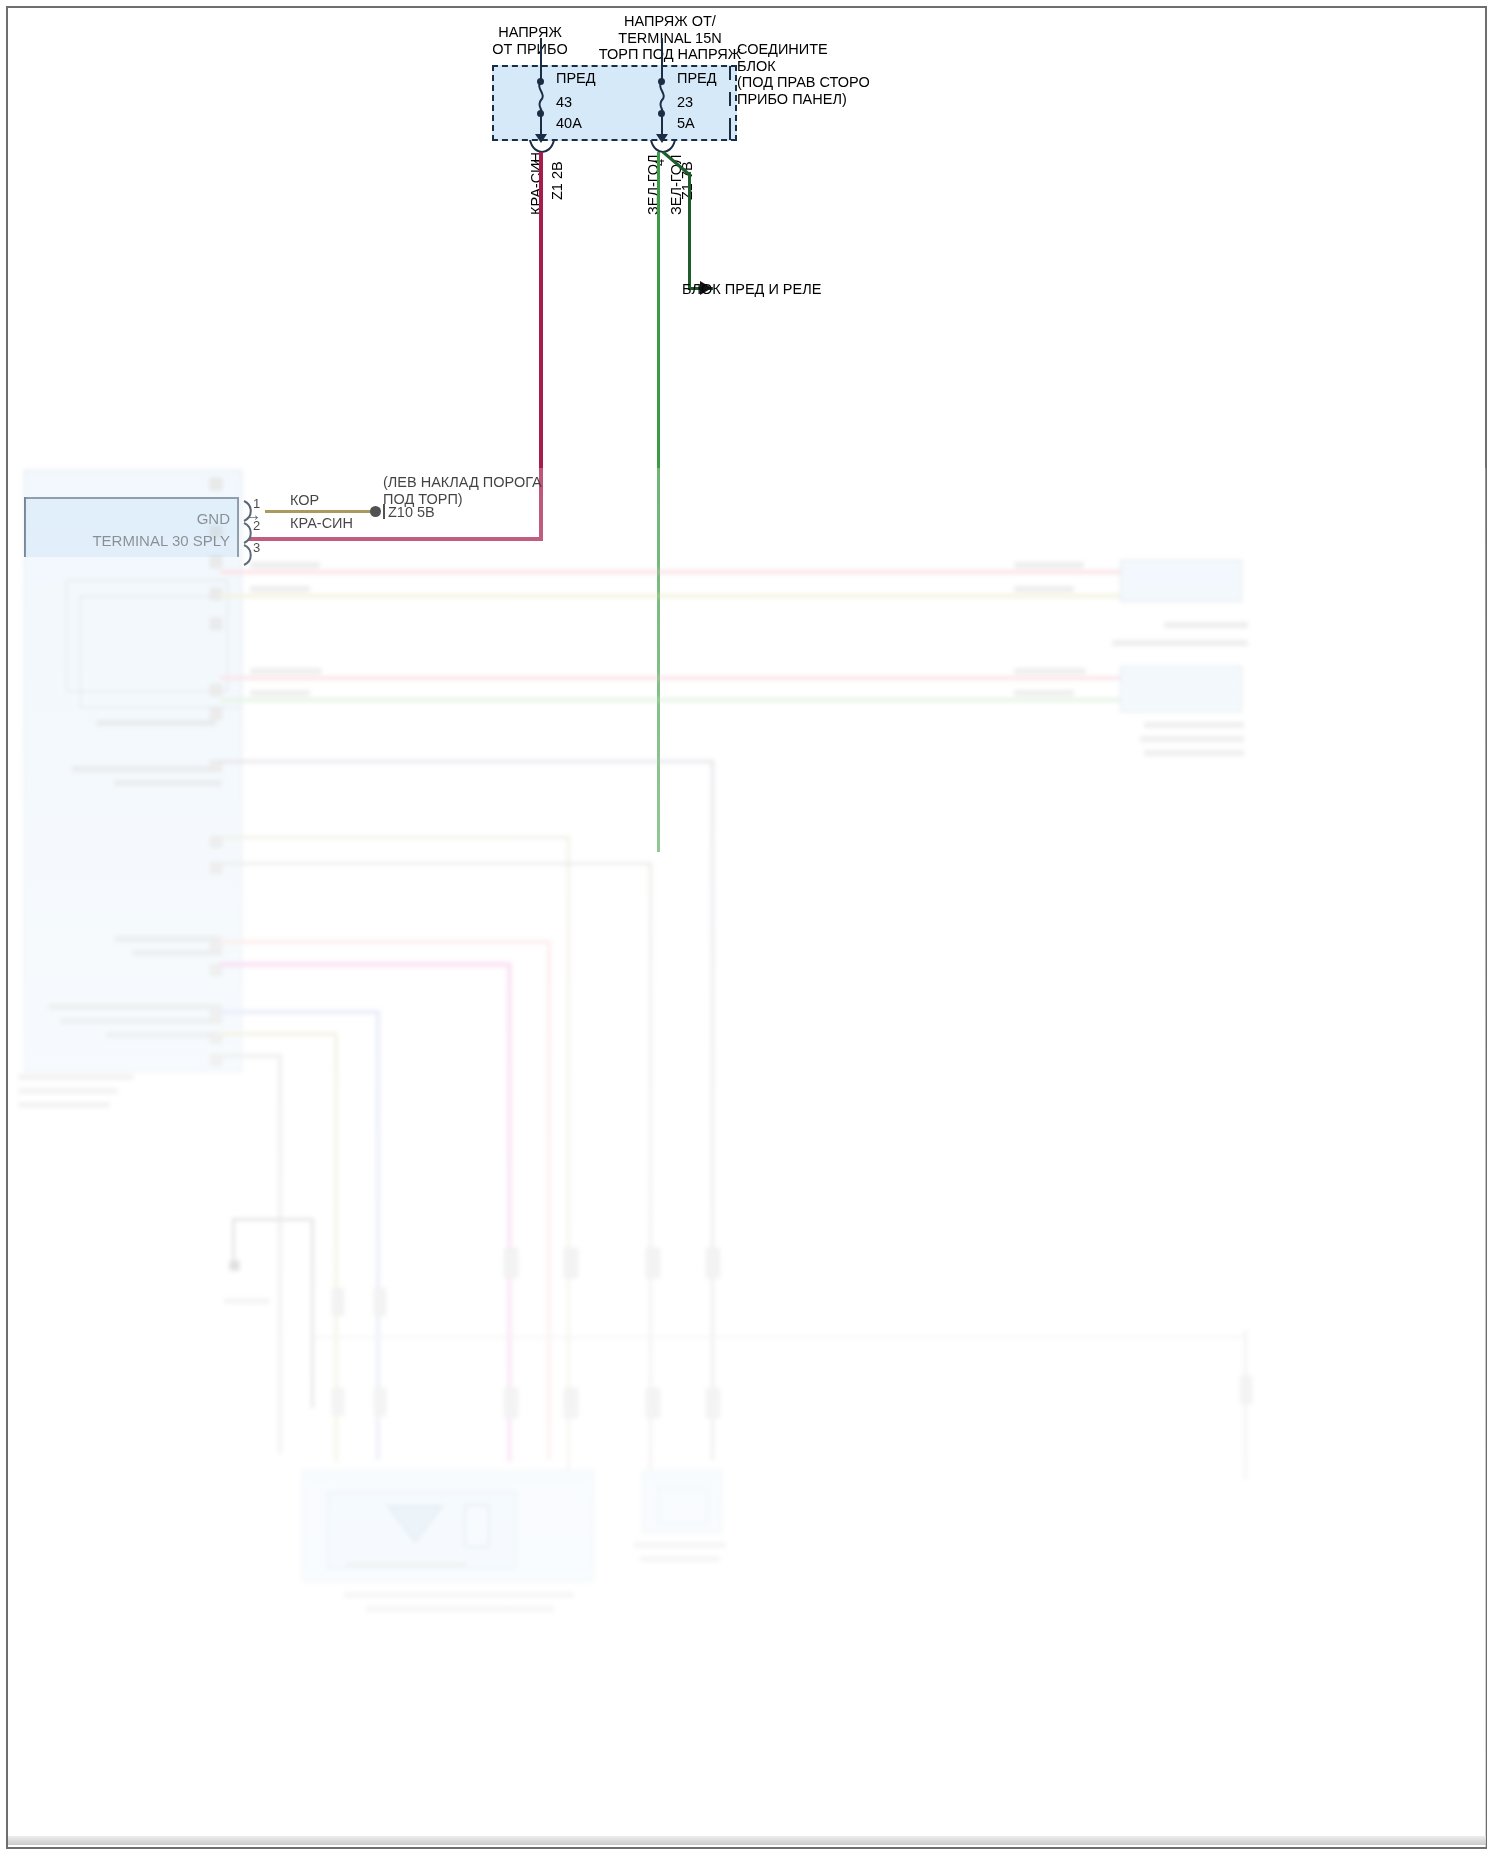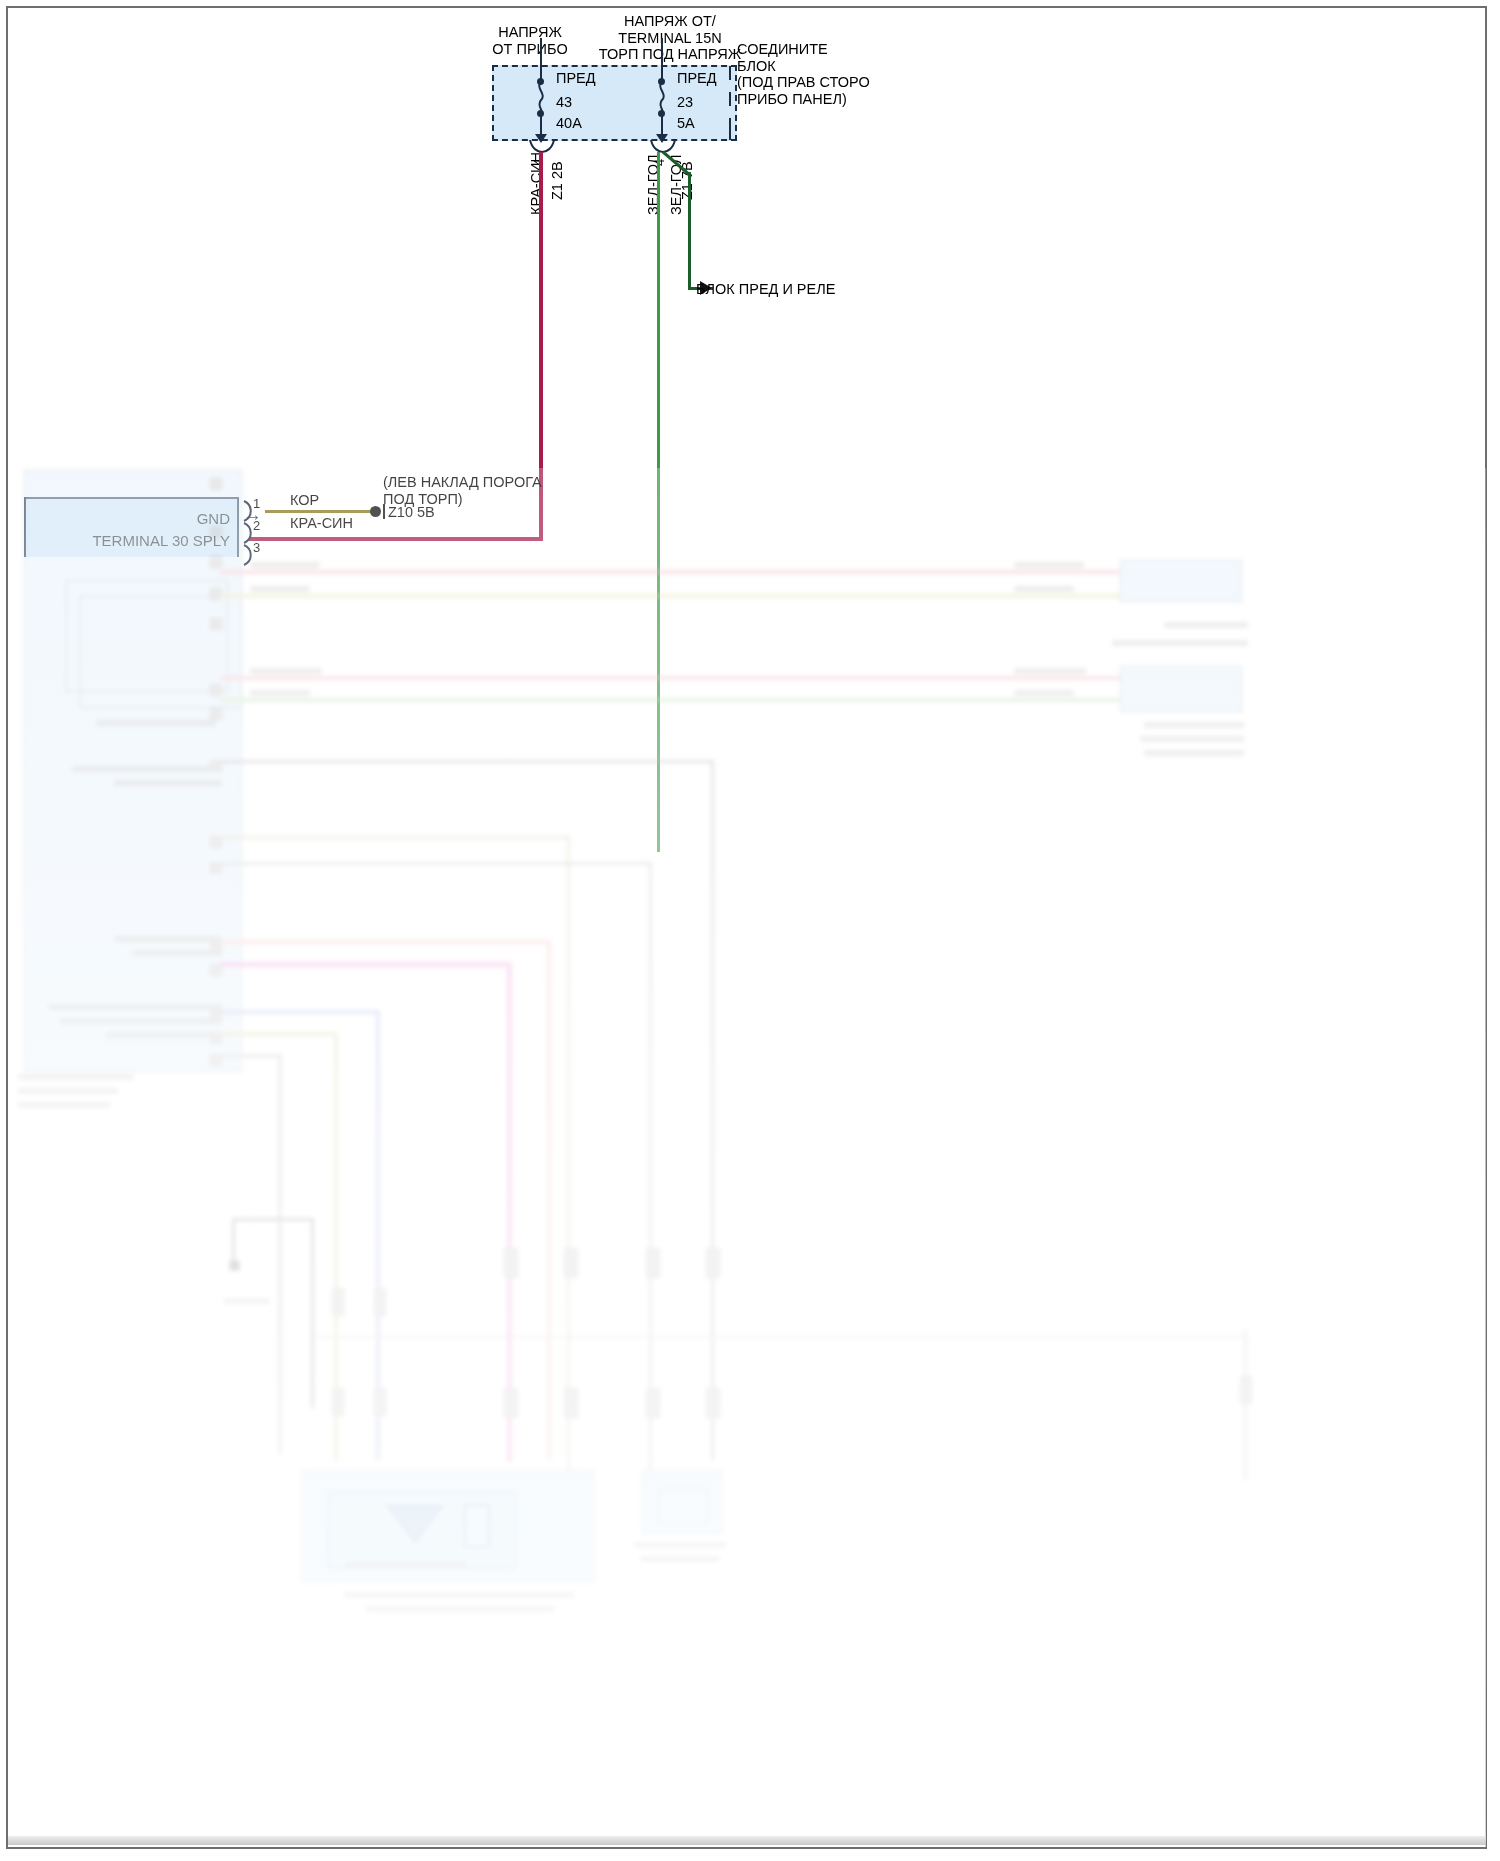--- a/index.html
+++ b/index.html
@@ -181,21 +181,21 @@
     <div class="wire w-grn-l" style="left:657px;top:152px;width:3px;height:700px;"></div>
 
     <svg style="position:absolute;left:655px;top:150px;" width="44" height="44" viewBox="0 0 44 44">
       <path d="M8 2 L 36 26" stroke="#1d5c2b" stroke-width="3" fill="none"></path>
     </svg>
 
     <div class="wire w-grn" style="left:688px;top:172px;width:3px;height:118px;"></div>
 
     <div class="wire w-grn" style="left:688px;top:287px;width:25px;height:3px;"></div>
     <div class="arrow-right" style="left:700px;top:281px;"></div>
-    <div class="txt" style="left:696px;top:281px;">БЛОК ПРЕД И РЕЛЕ</div>
+    <div class="txt" style="left:682px;top:281px;">БЛОК ПРЕД И РЕЛЕ</div>
 
     <div id="ecu-box"></div>
 
     <div class="pin-hook" style="left:243px;top:505px;">→</div>
     <svg style="position:absolute;left:242px;top:500px;" width="14" height="22" viewBox="0 0 14 22">
       <path d="M2 1 C 11 5, 11 17, 2 21" stroke="#1b2d45" stroke-width="2" fill="none"></path>
     </svg>
     <svg style="position:absolute;left:242px;top:522px;" width="14" height="22" viewBox="0 0 14 22">
       <path d="M2 1 C 11 5, 11 17, 2 21" stroke="#1b2d45" stroke-width="2" fill="none"></path>
     </svg>

